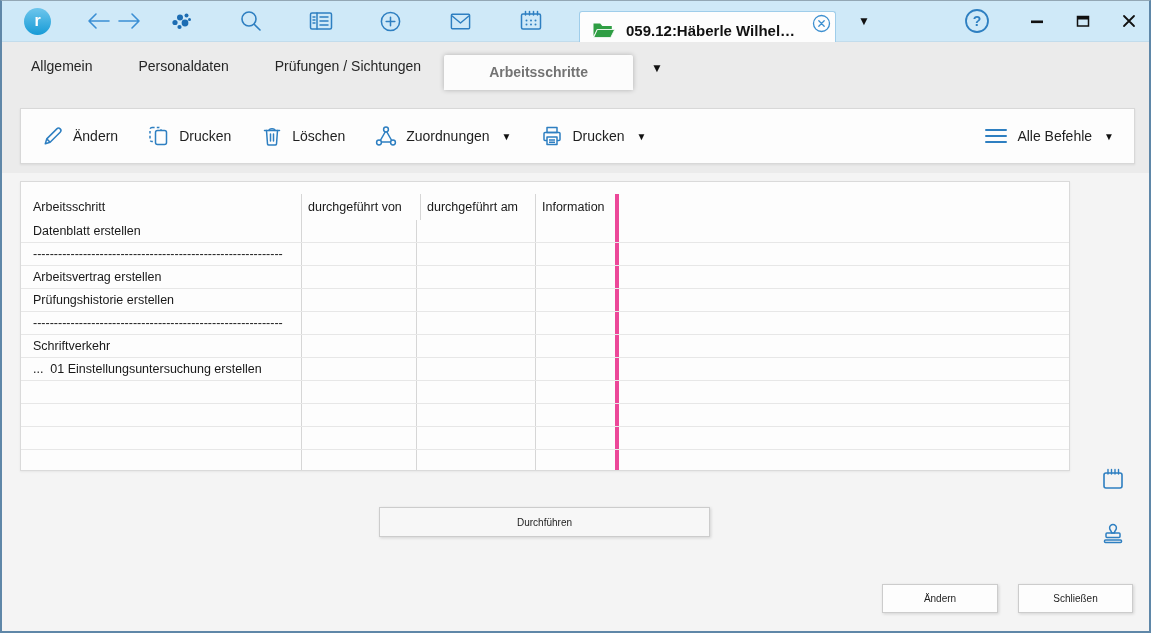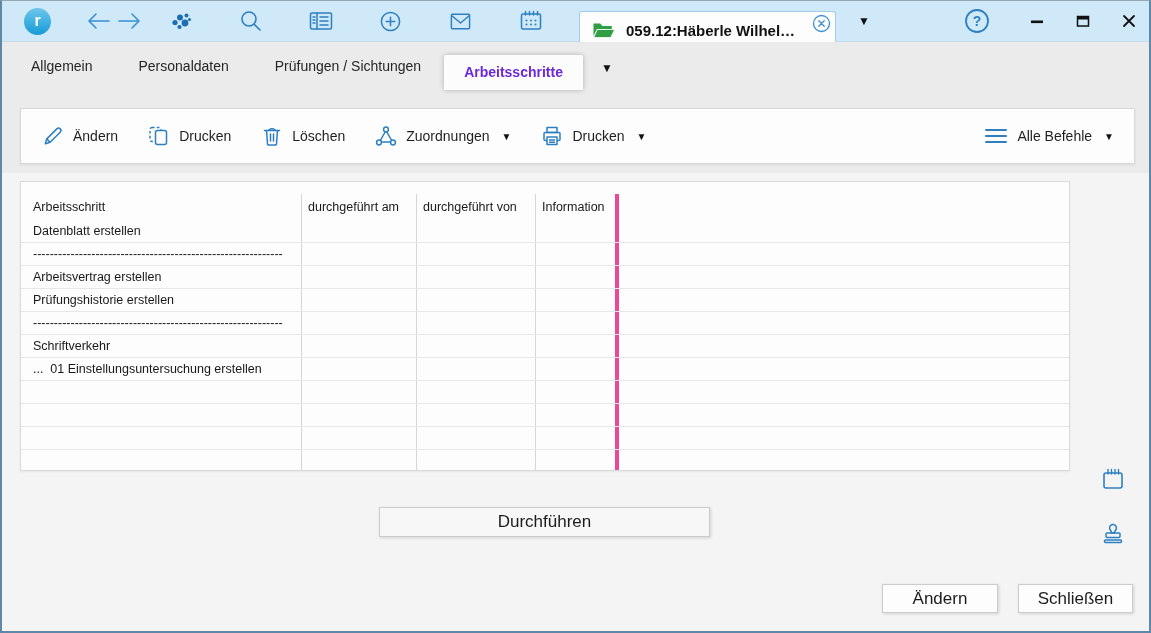--- a/index.html
+++ b/index.html
@@ -44,21 +44,21 @@
   }
   
   .tabstrip{
     position:absolute;top:41px;left:0;right:0;height:48px;
     display:flex;align-items:flex-end;padding-left:6px;background:#ebebeb;
   }
   .tab{
     height:48px;line-height:48px;padding:0 23px;font-size:14px;color:#262626;cursor:default;white-space:nowrap;
   }
   .tab.active{
-    height:35px;line-height:35px;padding:0 20px;font-weight:bold;color:#6d28d9;
+    height:35px;line-height:35px;padding:0 45px;font-weight:bold;color:#737373;
     background:#fcfcfc;box-shadow:0 0 5px rgba(0,0,0,.25);border-radius:2px 2px 0 0;
   }
   .tabstrip .caret{margin:0 0 16px 18px;}
   
   .toolbar{
     position:absolute;top:107px;left:18px;width:1115px;height:56px;
     background:#fdfdfd;border:1px solid #d8d8d8;box-shadow:0 1px 2px rgba(0,0,0,.08);
     display:flex;align-items:center;padding:0 20px;gap:30px;
   }
   .tool-btn{display:flex;align-items:center;gap:9px;font-size:14px;color:#1f1f1f;cursor:default;white-space:nowrap;}
@@ -75,21 +75,21 @@
   .trow{height:23px;align-items:center;border-bottom:1px solid #e7e7e7;}
   .tcell{height:100%;display:flex;align-items:center;white-space:pre;overflow:hidden;font-size:12.5px;color:#191919;}
   .c0{width:281px;padding-left:12px;border-right:1px solid #d6d6d6;text-align:right;}
   .c1{width:115px;padding-left:6px;border-right:1px solid #d6d6d6;}
   .c2{width:119px;padding-left:6px;border-right:1px solid #d6d6d6;}
   .c3{width:83px;padding-left:6px;border-right:4px solid #ec4899;}
   .cfill{flex:1;border-right:none;}
   
   .btn{
     background:#fdfdfd;border:1px solid #cccccc;box-shadow:1px 1px 3px rgba(0,0,0,.14);
-    font-size:17px;color:#1c1c1c;display:flex;align-items:center;justify-content:center;
+    font-size:10px;color:#1c1c1c;display:flex;align-items:center;justify-content:center;
     font-family:inherit;cursor:default;
   }
   .btn-durchfuehren{position:absolute;left:377px;top:506px;width:331px;height:30px;background:#f7f7f7;}
   .btn-aendern{position:absolute;left:880px;top:583px;width:116px;height:29px;}
   .btn-schliessen{position:absolute;left:1016px;top:583px;width:115px;height:29px;}
   
   .side-icon{position:absolute;left:1096px;width:30px;height:30px;display:flex;align-items:center;justify-content:center;}
   .side-notepad{top:464px;}
   .side-stamp{top:518px;}
   svg{display:block;}
@@ -285,22 +285,22 @@
           </svg>
       </span>
       <span>Alle Befehle</span>
       <span class="caret">▼</span>
     </div>
   </div>
 
   <div class="table-panel">
     <div class="thead">
       <div class="tcell c0">Arbeitsschritt</div>
+      <div class="tcell c2">durchgeführt von</div>
       <div class="tcell c1">durchgeführt am</div>
-      <div class="tcell c2">durchgeführt von</div>
       <div class="tcell c3">Information</div>
       <div class="tcell cfill"></div>
     </div>
     <div id="table-body">
         <div class="trow">
           <div class="tcell c0">Datenblatt erstellen</div>
           <div class="tcell c1"></div>
           <div class="tcell c2"></div>
           <div class="tcell c3"></div>
           <div class="tcell cfill"></div>

